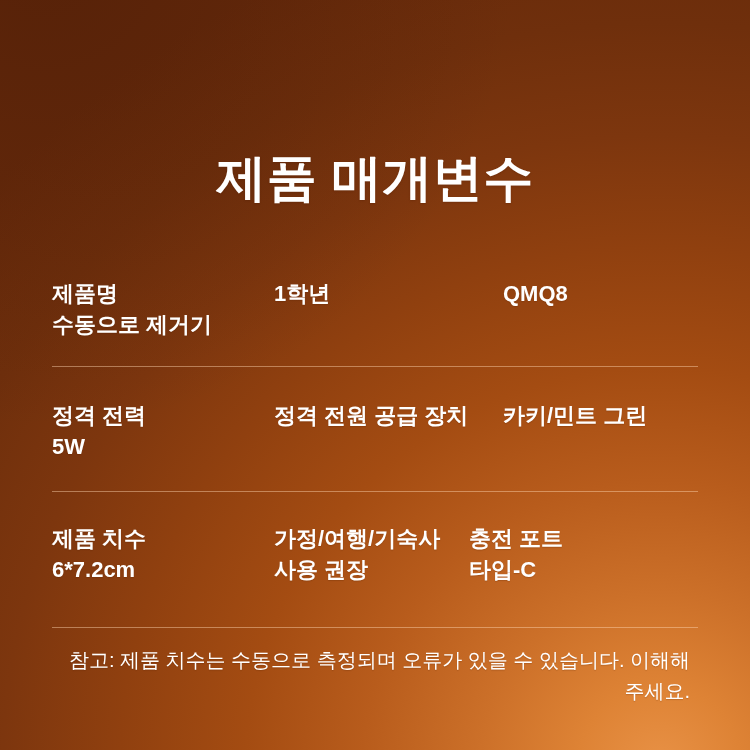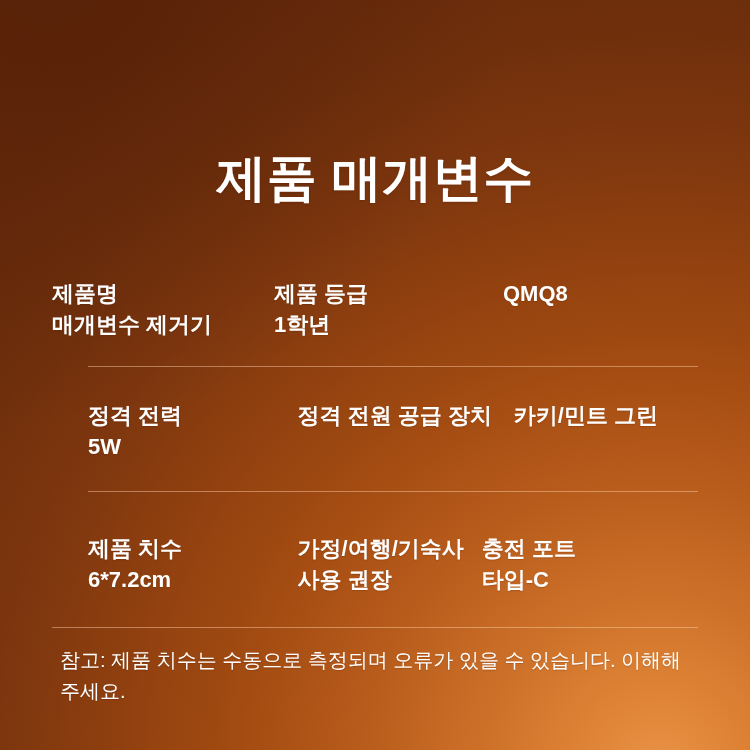--- a/index.html
+++ b/index.html
@@ -74,24 +74,23 @@
   .spec-row {
     display: flex;
     align-items: flex-start;
     height: 88px;
     box-sizing: border-box;
     justify-content: center;
   }
   .spec-row + .spec-row {
     border-top: 1px solid rgba(255, 214, 180, 0.45);
     padding-top: 0;
-    margin-left: 36px;
   }
   .spec-row.row2 { padding-top: 33px; height: 125px; }
-  .spec-row.row3 { padding-top: 41px; height: 125px; }
+  .spec-row.row3 { padding-top: 31px; height: 125px; }
 
   .spec-cell {
     box-sizing: border-box;
     padding-right: 10px;
   }
   .spec-cell.c1 { width: 222px; }
   .spec-cell.c2 { width: 229px; }
   .spec-cell.c3 { width: 195px; }
 
   .spec-label,
@@ -113,21 +112,21 @@
     height: 1px;
     background: rgba(255, 214, 180, 0.45);
   }
 
   
   .footer-note {
     position: absolute;
     top: 645px;
     left: 0;
     width: 750px;
-    text-align: left;
+    text-align: right;
     font-size: 20px;
     font-weight: 500;
     line-height: 31px;
     color: #ffffff;
     padding: 0 60px;
     box-sizing: border-box;
     text-shadow: 0 1px 1px rgba(80,30,5,0.22);
   }
 </style>
 </head>
@@ -136,24 +135,23 @@
 <div class="poster">
   <div class="content">
 
     <div class="title">제품 매개변수</div>
 
     <div class="spec-table">
 
       <div class="spec-row row1">
         <div class="spec-cell c1">
           <div class="spec-label">제품명</div>
-          <div class="spec-value">매개변수 제거기</div>
+          <div class="spec-value">수동으로 제거기</div>
         </div>
         <div class="spec-cell c2">
-          <div class="spec-label">제품 등급</div>
           <div class="spec-value">1학년</div>
         </div>
         <div class="spec-cell c3">
           <div class="spec-value">QMQ8</div>
         </div>
       </div>
 
       <div class="spec-row row2">
         <div class="spec-cell c1">
           <div class="spec-label">정격 전력</div>

